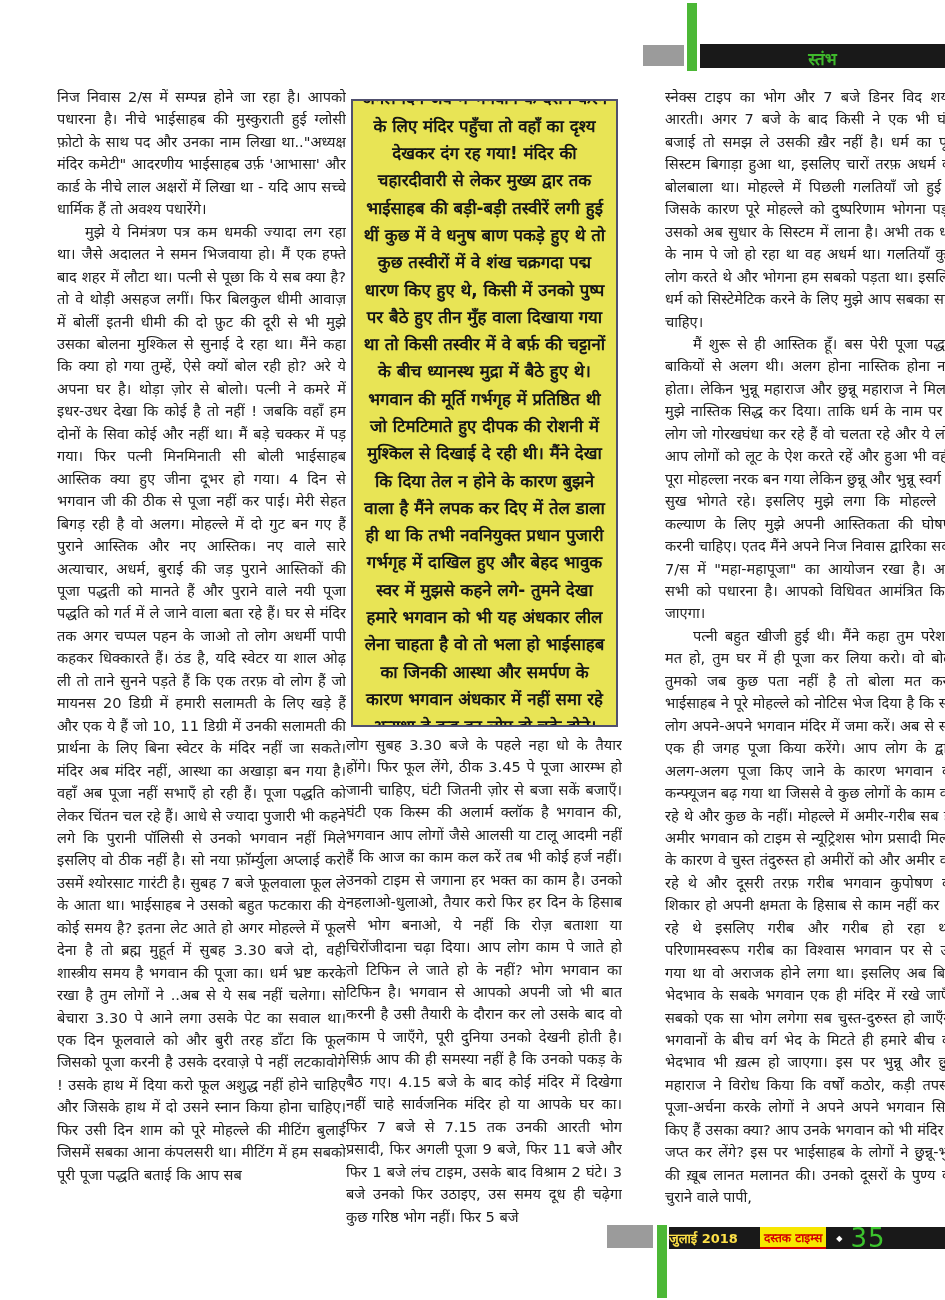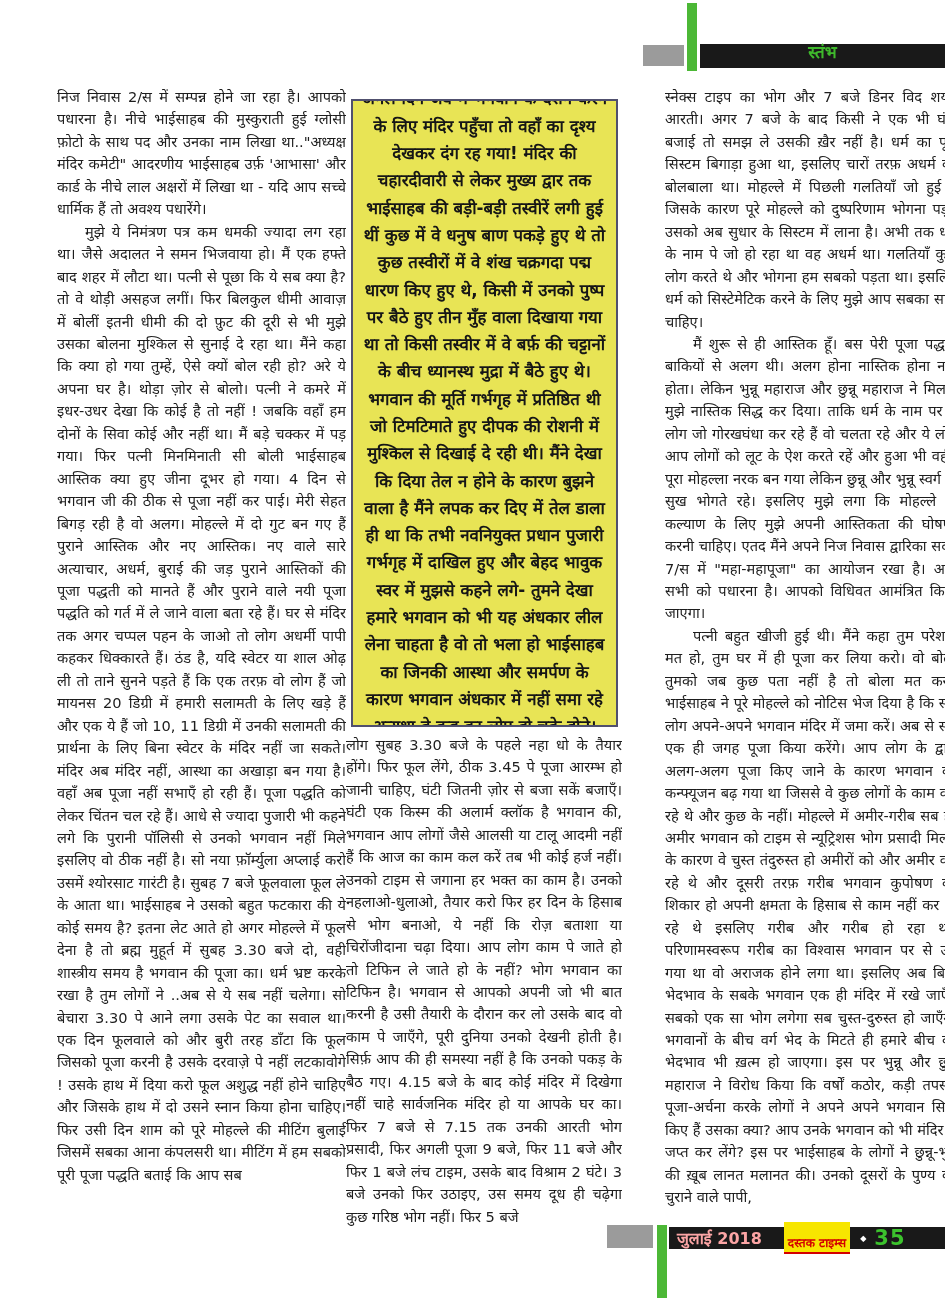--- a/index.html
+++ b/index.html
@@ -19,21 +19,21 @@
     position: absolute; left: 643px; top: 45px;
     width: 41px; height: 21px; background: #9b9b9b;
   }
   .hdr-green {
     position: absolute; left: 687px; top: 3px;
     width: 10px; height: 68px; background: #4cb836;
   }
   .hdr-black {
     position: absolute; left: 700px; top: 44px;
     width: 245px; height: 24px; background: #191919;
-    display: flex; align-items: flex-start; justify-content: center;
+    display: flex; align-items: flex-end; justify-content: center;
   }
   .hdr-black span {
     color: #3fb92c; font-size: 17px; font-weight: bold; line-height: 1;
   }
 
   
   .col {
     position: absolute; top: 86px;
     text-align: justify;
     font-size: 14.6px;
@@ -74,37 +74,36 @@
   .ftr-green {
     position: absolute; left: 657px; top: 1225px;
     width: 10px; height: 73px; background: #4cb836;
   }
   .ftr-black {
     position: absolute; left: 669px; top: 1227px;
     width: 276px; height: 22px; background: #191919;
     display: flex; align-items: center;
   }
   .ftr-date {
-    color: #fca5a5; font-size: 16px; font-weight: bold;
-    margin-left: 8px;
+    color: #fde047; font-size: 13px; font-weight: bold;
   }
   .ftr-logo {
     margin-left: 22px;
     background: #f7e600;
     color: #d40000;
     font-size: 12px; font-weight: bold;
-    padding: 14px 4px 1px 4px;
+    padding: 4px 4px 1px 4px;
     border-bottom: 2px solid #d40000;
     line-height: 1.2;
   }
   .ftr-diamond {
     color: #ffffff; font-size: 8px; margin-left: 10px;
   }
   .ftr-page {
-    color: #3cc32d; font-size: 21px; font-weight: bold;
+    color: #3cc32d; font-size: 26px; font-weight: normal;
     margin-left: 8px; line-height: 1;
     letter-spacing: 1px;
   }
 </style>
 </head>
 <body>
 
 <div class="page">
 
   <div class="hdr-gray"></div>

